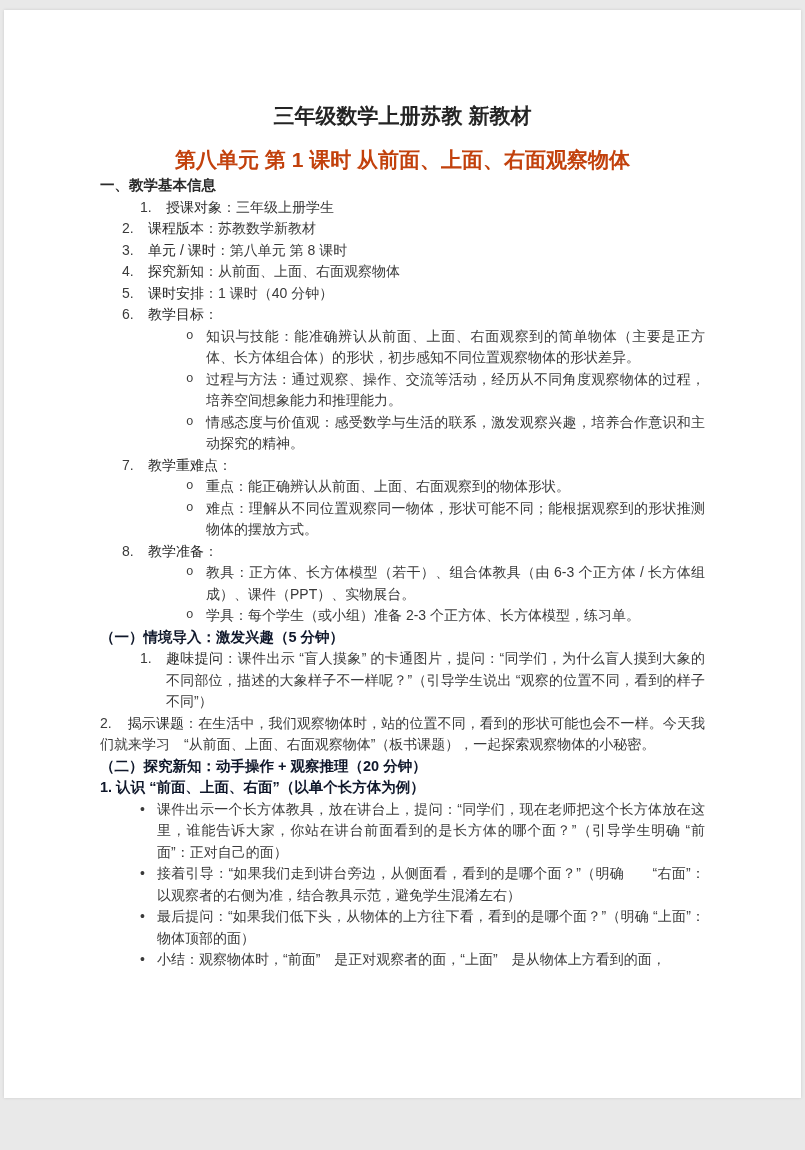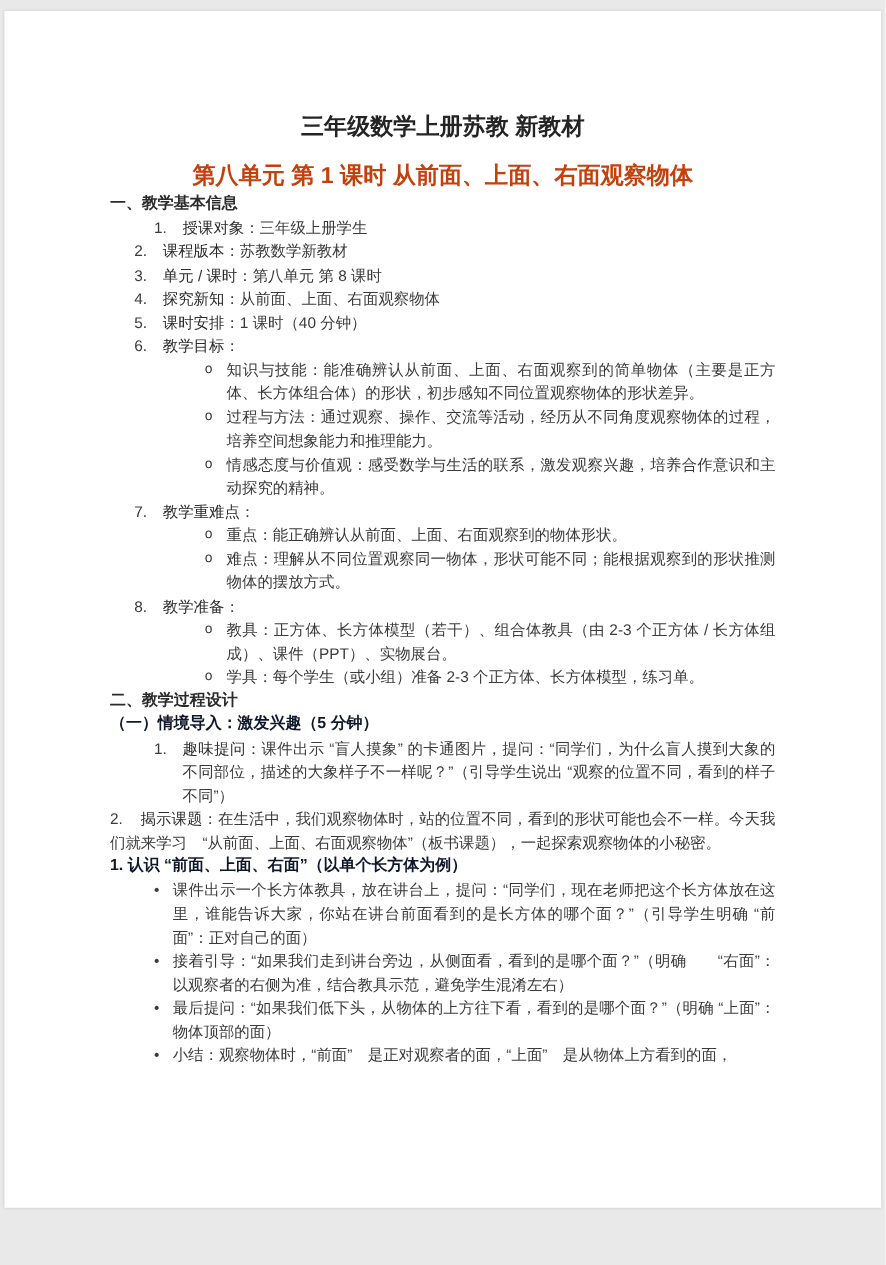--- a/index.html
+++ b/index.html
@@ -123,38 +123,38 @@
     <span class="itext">难点：理解从不同位置观察同一物体，形状可能不同；能根据观察到的形状推测物体的摆放方式。</span>
   </div>
 
   <div class="row indent2">
     <span class="num">8.</span>
     <span class="itext"><b class="lab">教学准备</b><span>：</span></span>
   </div>
 
   <div class="row osub">
     <span class="marker">o</span>
-    <span class="itext">教具：正方体、长方体模型（若干）、组合体教具（由 2-3 个正方体 / 长方体组成）、课件（PPT）、实物展台。</span>
+    <span class="itext">教具：正方体、长方体模型（若干）、组合体教具（由 6-3 个正方体 / 长方体组成）、课件（PPT）、实物展台。</span>
   </div>
   <div class="row osub">
     <span class="marker">o</span>
     <span class="itext">学具：每个学生（或小组）准备 2-3 个正方体、长方体模型，练习单。</span>
   </div>
 
-  <div class="h-sec mt0">二、教学过程设计</div>
 
   <div class="h-stage">（一）情境导入：激发兴趣（5 分钟）</div>
 
   <div class="row dot2" style="margin-left:40px;">
     <span class="num">1.</span>
     <span class="itext"><b class="lab">趣味提问</b><span>：课件出示 “盲人摸象” 的卡通图片，提问：“同学们，为什么盲人摸到大象的不同部位，描述的大象样子不一样呢？”（引导学生说出 “观察的位置不同，看到的样子不同”）</span></span>
   </div>
 
   <p class="para"><span class="pnum">2.</span><b class="lab">揭示课题</b><span>：在生活中，我们观察物体时，站的位置不同，看到的形状可能也会不一样。今天我们就来学习　“从前面、上面、右面观察物体”（板书课题），一起探索观察物体的小秘密。</span></p>
 
+  <div class="h-stage">（二）探究新知：动手操作 + 观察推理（20 分钟）</div>
 
   <div class="h-sub">1. 认识 “前面、上面、右面”（以单个长方体为例）</div>
 
   <div class="row dot">
     <span class="marker">•</span>
     <span class="itext">课件出示一个长方体教具，放在讲台上，提问：“同学们，现在老师把这个长方体放在这里，谁能告诉大家，你站在讲台前面看到的是长方体的哪个面？”（引导学生明确 “前面”：正对自己的面）</span>
   </div>
   <div class="row dot">
     <span class="marker">•</span>
     <span class="itext">接着引导：“如果我们走到讲台旁边，从侧面看，看到的是哪个面？”（明确　　“右面”：以观察者的右侧为准，结合教具示范，避免学生混淆左右）</span>

